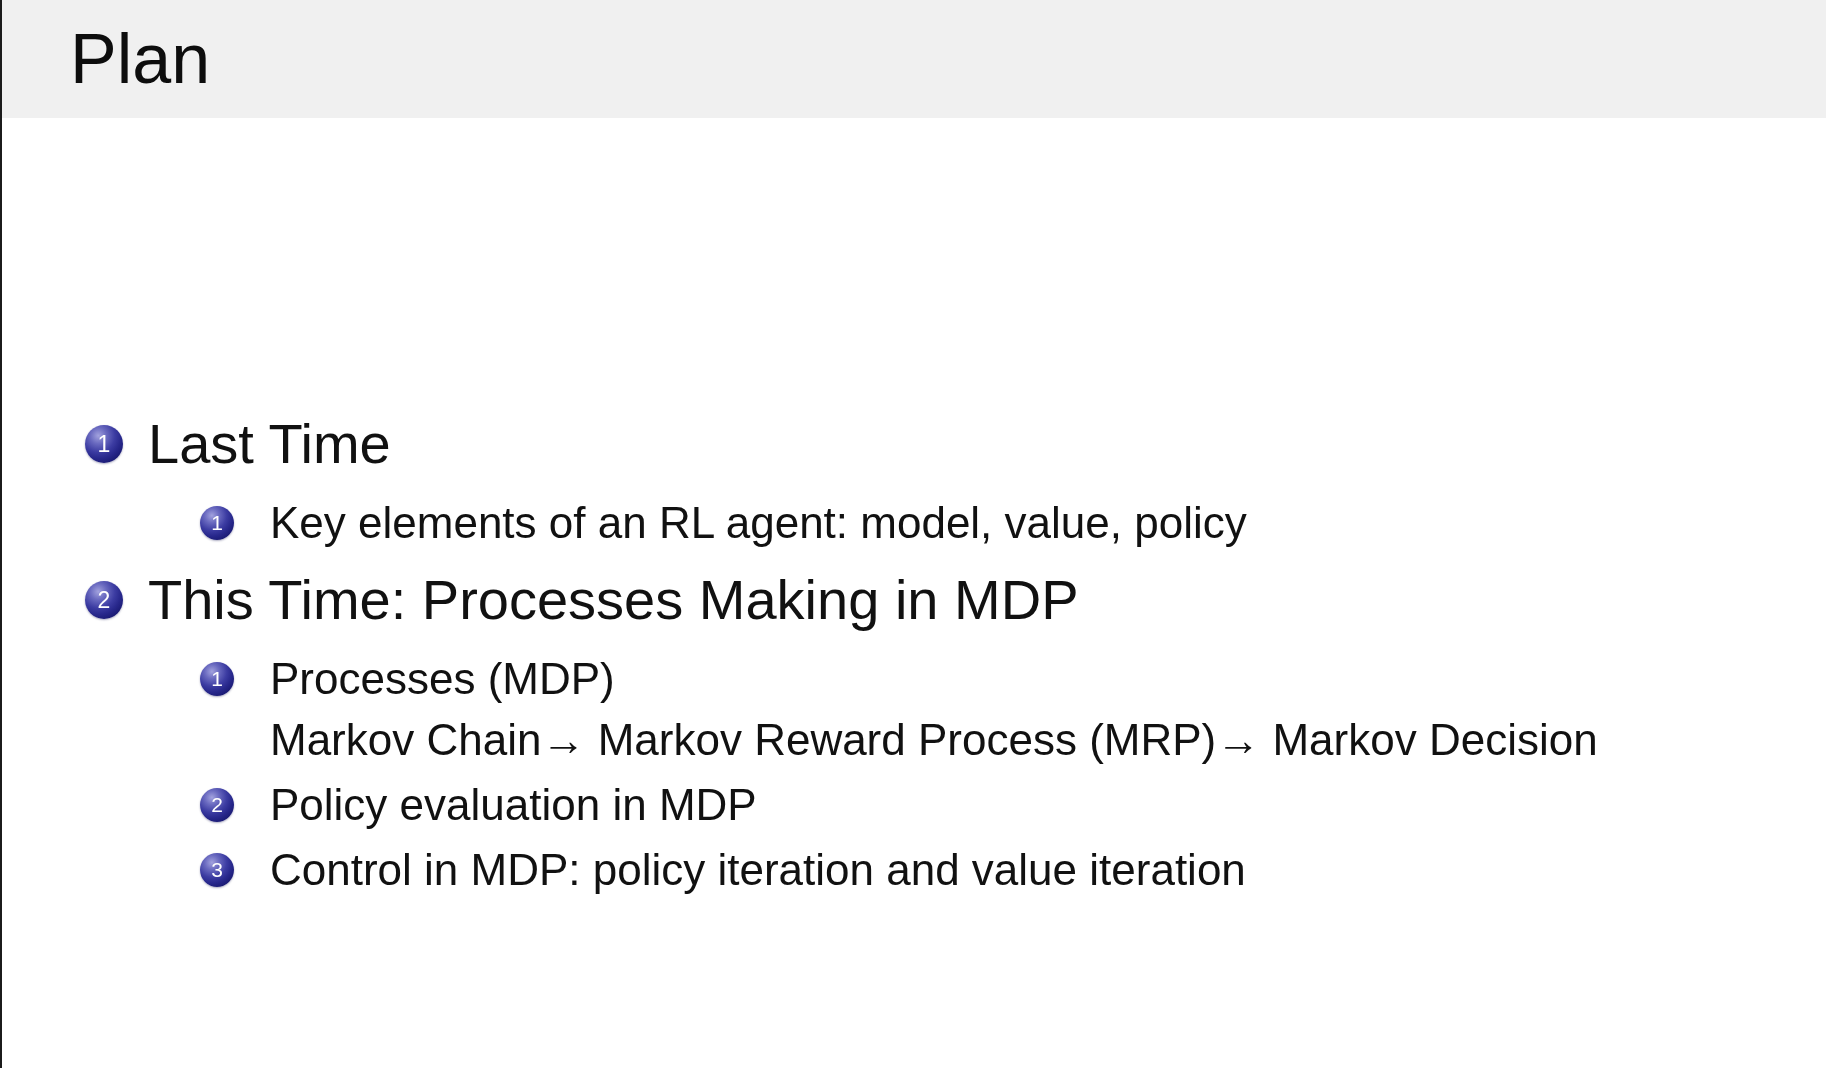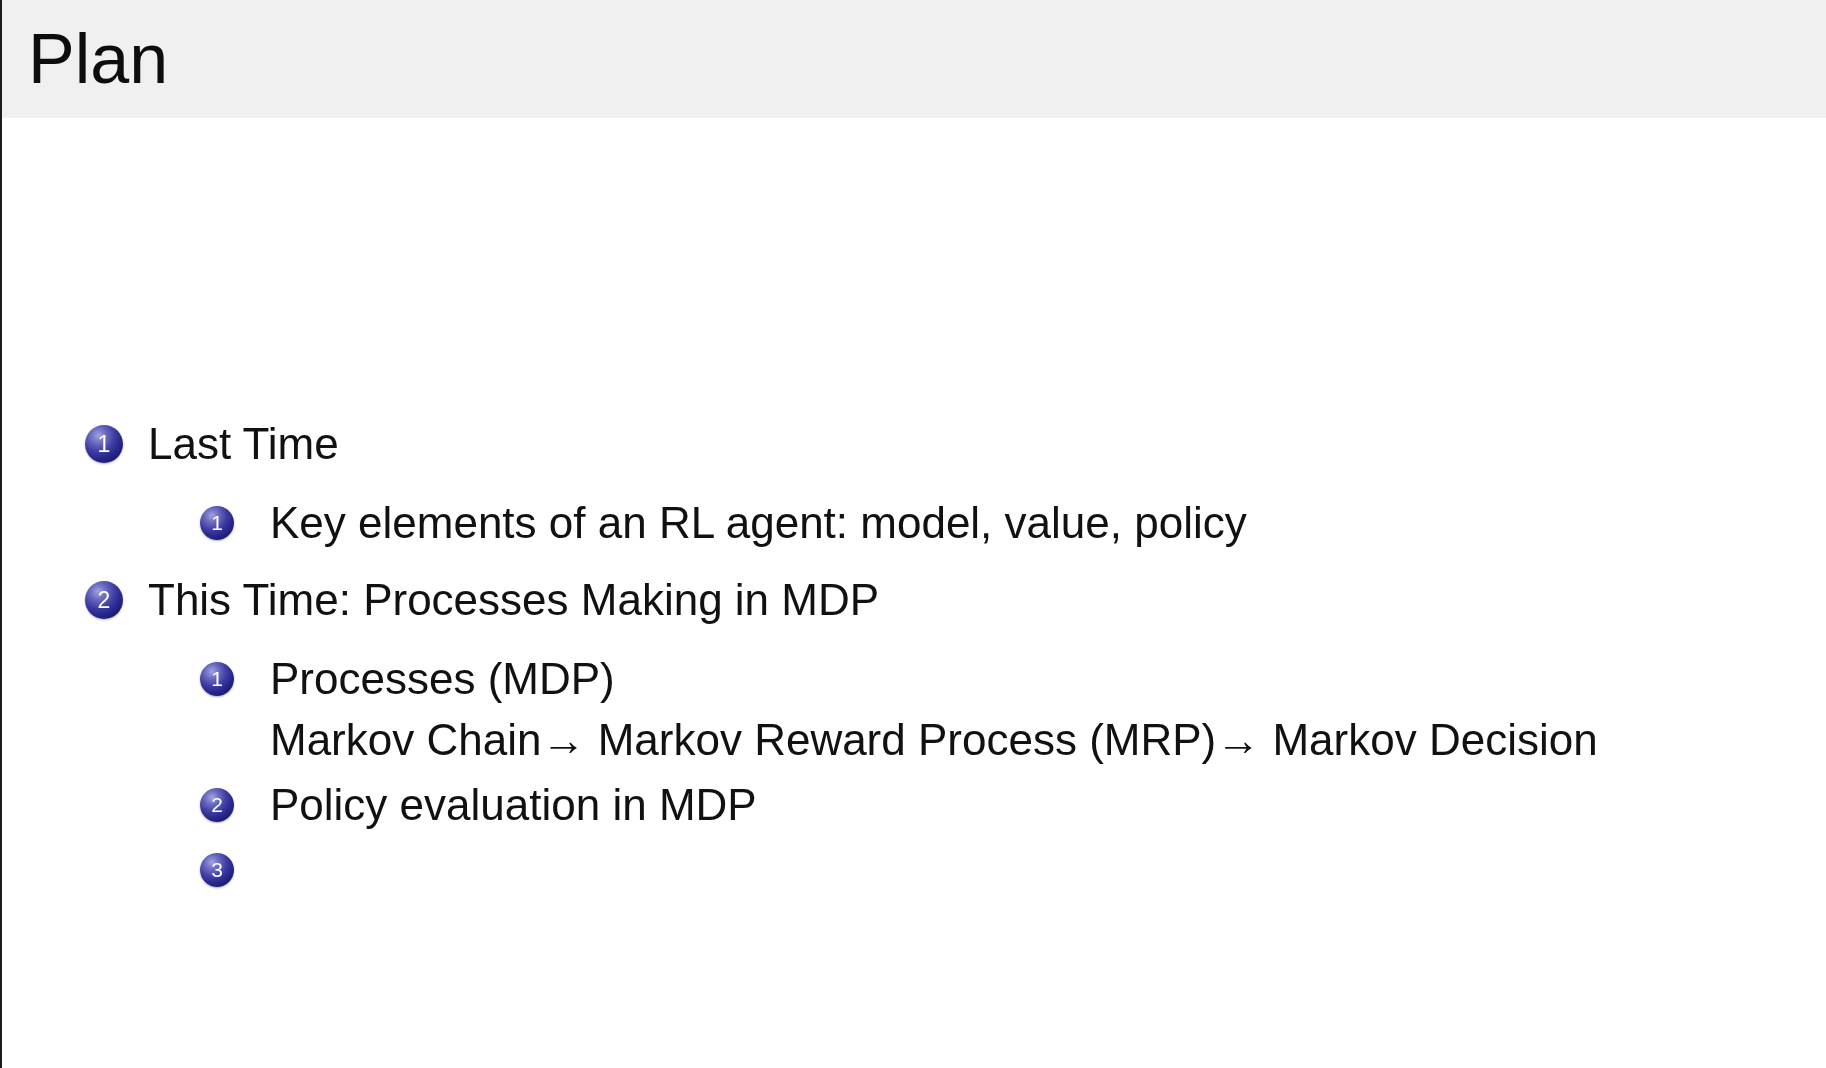--- a/index.html
+++ b/index.html
@@ -36,20 +36,21 @@
     background: #f0f0f0;
     display: flex;
     align-items: center;
   }
   .slide-title {
     font-size: 70px;
     line-height: 70px;
     padding-left: 28px;
     color: #0d0d0d;
     letter-spacing: 0px;
+    margin-left: 42px;
   }
   .row {
     position: absolute;
     left: 0;
     display: flex;
     align-items: center;
     white-space: nowrap;
   }
   .row.main { padding-left: 85px; height: 56px; }
   .row.sub  { padding-left: 200px; height: 56px; }
@@ -72,21 +73,21 @@
     margin-right: 25px;
   }
   .ball-sub {
     width: 34px;
     height: 34px;
     font-size: 21px;
     margin-right: 36px;
   }
   .two-line .ball-sub { margin-top: 14px; }
   .item-text {
-    font-size: 44px;
+    font-size: 56px;
     line-height: 56px;
     color: #111111;
   }
   .sub .item-text { font-size: 44px; }
   .txt-block .item-text { display: block; line-height: 61px; }
 </style>
 </head>
 <body>
 
 <div class="slide">
@@ -132,15 +133,16 @@
     <span class="ball ball-sub">
       <span>2</span>
     </span>
     <span class="item-text">Policy evaluation in MDP</span>
   </div>
 
   <div class="row sub" style="top:842px">
     <span class="ball ball-sub">
       <span>3</span>
     </span>
+    <span class="item-text">Control in MDP: policy iteration and value iteration</span>
   </div>
 
 </div>
 
 </body></html>

